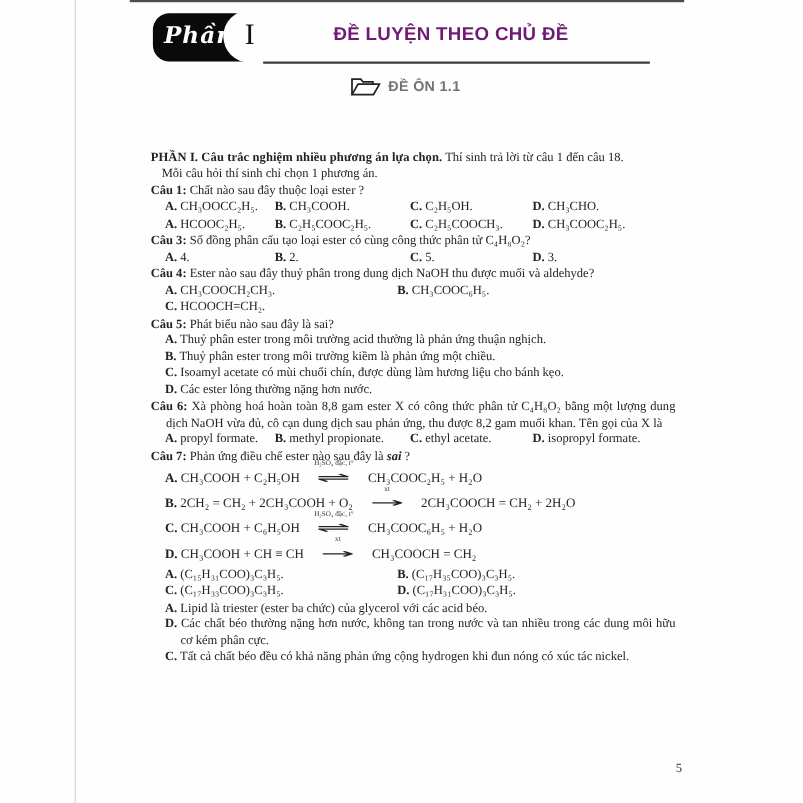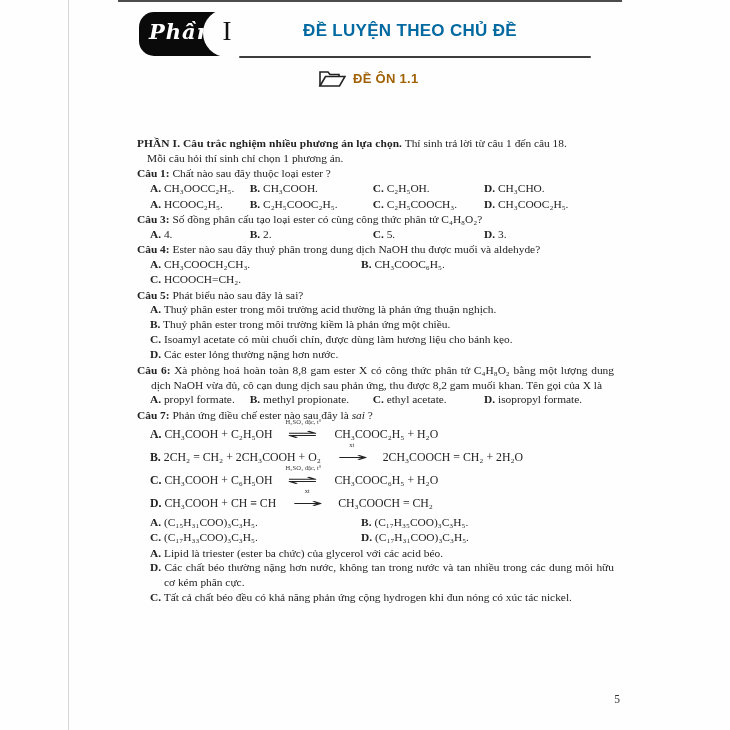--- a/index.html
+++ b/index.html
@@ -18,28 +18,28 @@
     position:absolute;left:10px;top:7px;color:#fff;font-family:"DejaVu Serif",serif;
     font-style:italic;font-weight:bold;font-size:21px;letter-spacing:1px;
   }
   .badge-circle{
     position:absolute;left:203px;top:9px;width:48px;height:48px;background:#fefefe;border-radius:50%;
     display:flex;align-items:center;justify-content:center;
   }
   .badge-numeral{font-family:"Liberation Serif",serif;font-size:27px;color:#111;margin-top:-4px;}
   .header-title{
     position:absolute;left:270px;top:21px;width:280px;text-align:center;
-    font-family:"Liberation Sans","DejaVu Sans",sans-serif;font-weight:bold;font-size:17px;color:#0369a1;
+    font-family:"Liberation Sans","DejaVu Sans",sans-serif;font-weight:bold;font-size:17px;color:#701a75;
     letter-spacing:0.3px;white-space:nowrap;
   }
   .header-rule{position:absolute;left:239px;top:56px;width:352px;height:2px;background:#3d3d3d;border-radius:1px;}
 
   .section-row{position:absolute;left:318px;top:69px;display:flex;align-items:center;gap:7px;}
   .folder-icon{display:block;}
-  .section-label{font-family:"Liberation Sans","DejaVu Sans",sans-serif;font-weight:bold;font-size:13px;color:#a16207;letter-spacing:0.3px;}
+  .section-label{font-family:"Liberation Sans","DejaVu Sans",sans-serif;font-weight:bold;font-size:13px;color:#737373;letter-spacing:0.3px;}
 
   
   .exam-body{
     position:absolute;left:137px;top:95px;width:477px;
     font-size:11.4px;line-height:14.9px;color:#232323;
   }
   .intro{padding-left:14px;text-indent:-14px;text-align:justify;margin-top:41px;}
   .intro b{letter-spacing:0.1px;}
   .intro2{padding-left:10px;}
   .q-block{margin-top:0.5px;}
@@ -134,21 +134,21 @@
       <div class="q-block">
         <div class="q-stem"><span class="k">Câu 6:</span><span> Xà phòng hoá hoàn toàn 8,8 gam ester X có công thức phân tử C₄H₈O₂ bằng một lượng dung dịch NaOH vừa đủ, cô cạn dung dịch sau phản ứng, thu được 8,2 gam muối khan. Tên gọi của X là</span></div>
         <div class="row4">
           <span class="opt"><span class="k">A.</span><span> propyl formate.</span></span>
           <span class="opt"><span class="k">B.</span><span> methyl propionate.</span></span>
           <span class="opt"><span class="k">C.</span><span> ethyl acetate.</span></span>
           <span class="opt"><span class="k">D.</span><span> isopropyl formate.</span></span>
         </div>
       </div>
       <div class="q-block">
-        <div class="q-stem"><span class="k">Câu 7:</span><span> Phản ứng điều chế ester nào sau đây là </span><span style="font-style: italic; font-weight: normal;">sai</span><span> ?</span></div>
+        <div class="q-stem"><span class="k">Câu 7:</span><span> Phản ứng điều chế ester nào sau đây là </span><span style="font-style: italic; font-weight: bold;">sai</span><span> ?</span></div>
         <div class="eq"><span class="k">A. </span><span>CH₃COOH + C₂H₅OH </span><span class="rxn"><span class="note">H₂SO₄ đặc, t°</span><span class="arr">⇌</span></span><span> CH₃COOC₂H₅ + H₂O</span></div>
         <div class="eq"><span class="k">B. </span><span>2CH₂ = CH₂ + 2CH₃COOH + O₂ </span><span class="rxn"><span class="note">xt</span><span class="arr">→</span></span><span> 2CH₃COOCH = CH₂ + 2H₂O</span></div>
         <div class="eq"><span class="k">C. </span><span>CH₃COOH + C₆H₅OH </span><span class="rxn"><span class="note">H₂SO₄ đặc, t°</span><span class="arr">⇌</span></span><span> CH₃COOC₆H₅ + H₂O</span></div>
         <div class="eq"><span class="k">D. </span><span>CH₃COOH + CH ≡ CH </span><span class="rxn"><span class="note">xt</span><span class="arr">→</span></span><span> CH₃COOCH = CH₂</span></div>
       </div>
       <div class="q-block">
         <div class="row2">
           <span class="opt"><span class="k">A.</span><span> (C₁₅H₃₁COO)₃C₃H₅.</span></span>
           <span class="opt"><span class="k">B.</span><span> (C₁₇H₃₅COO)₃C₃H₅.</span></span>
           <span class="opt"><span class="k">C.</span><span> (C₁₇H₃₃COO)₃C₃H₅.</span></span>

